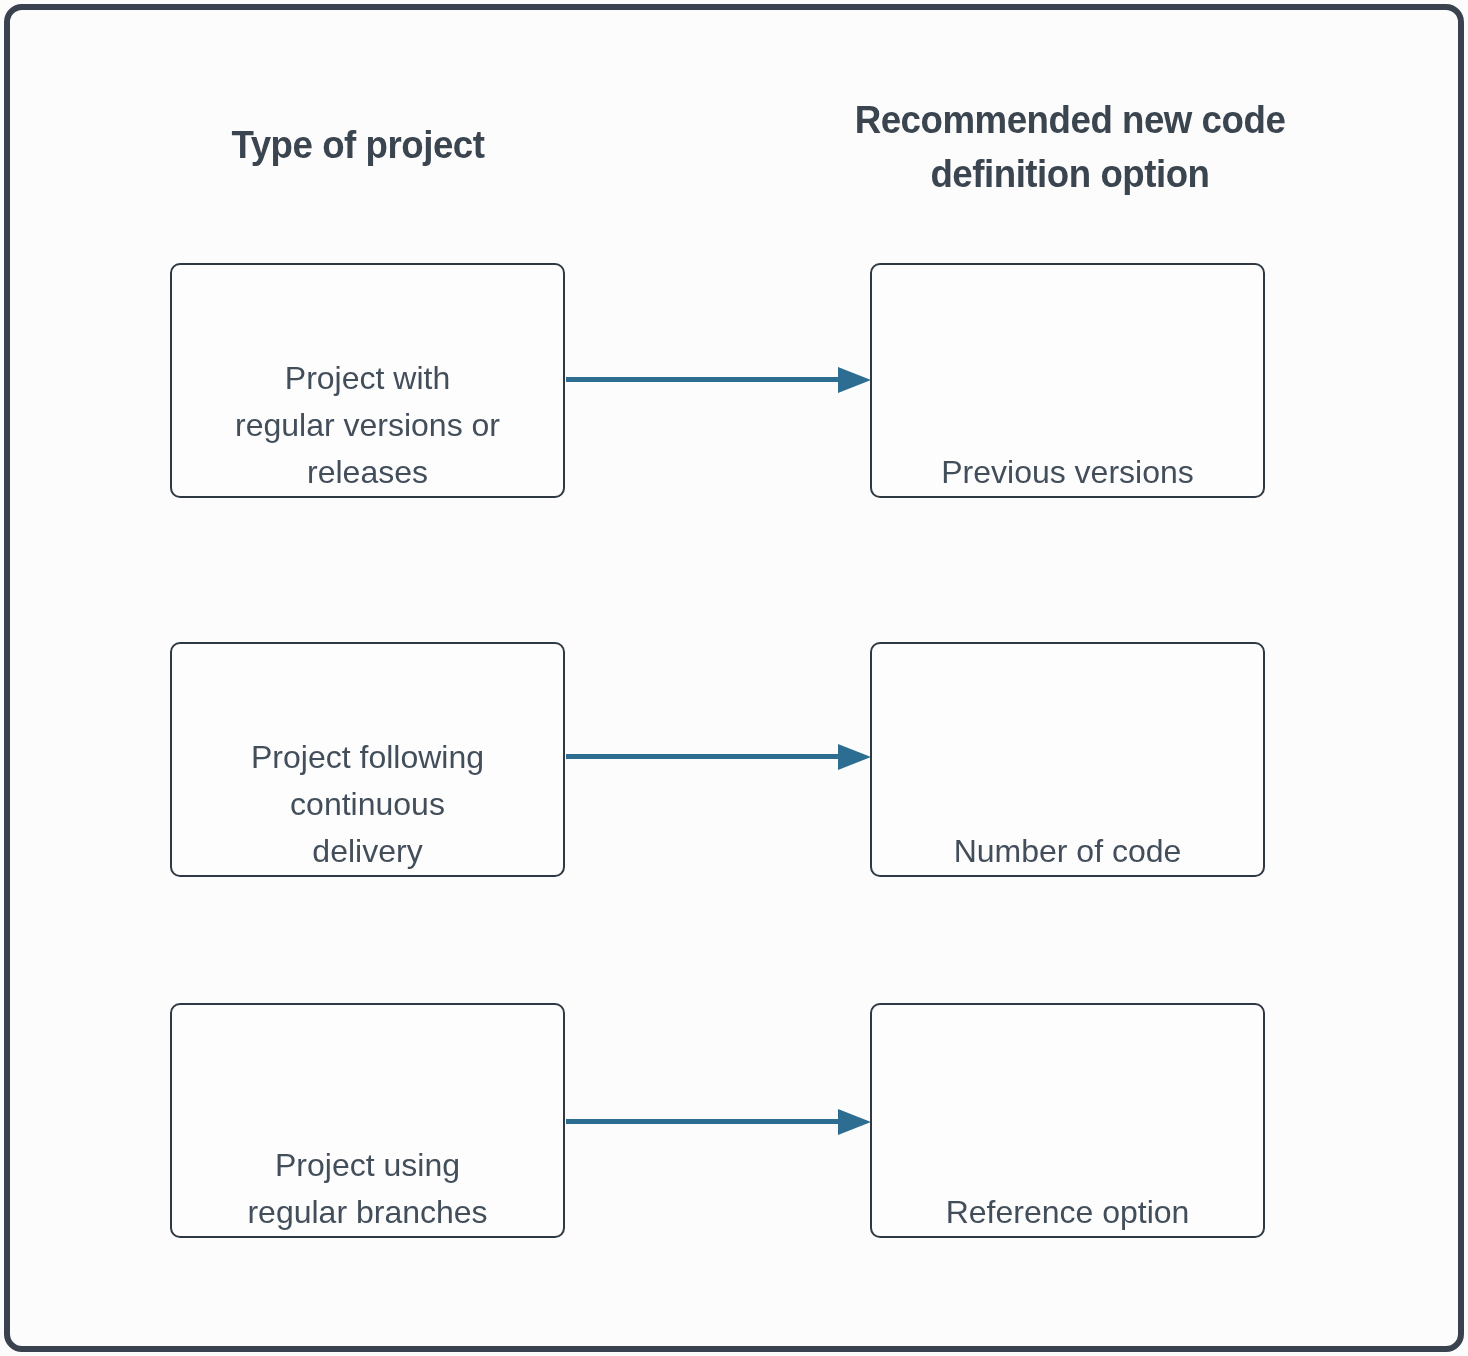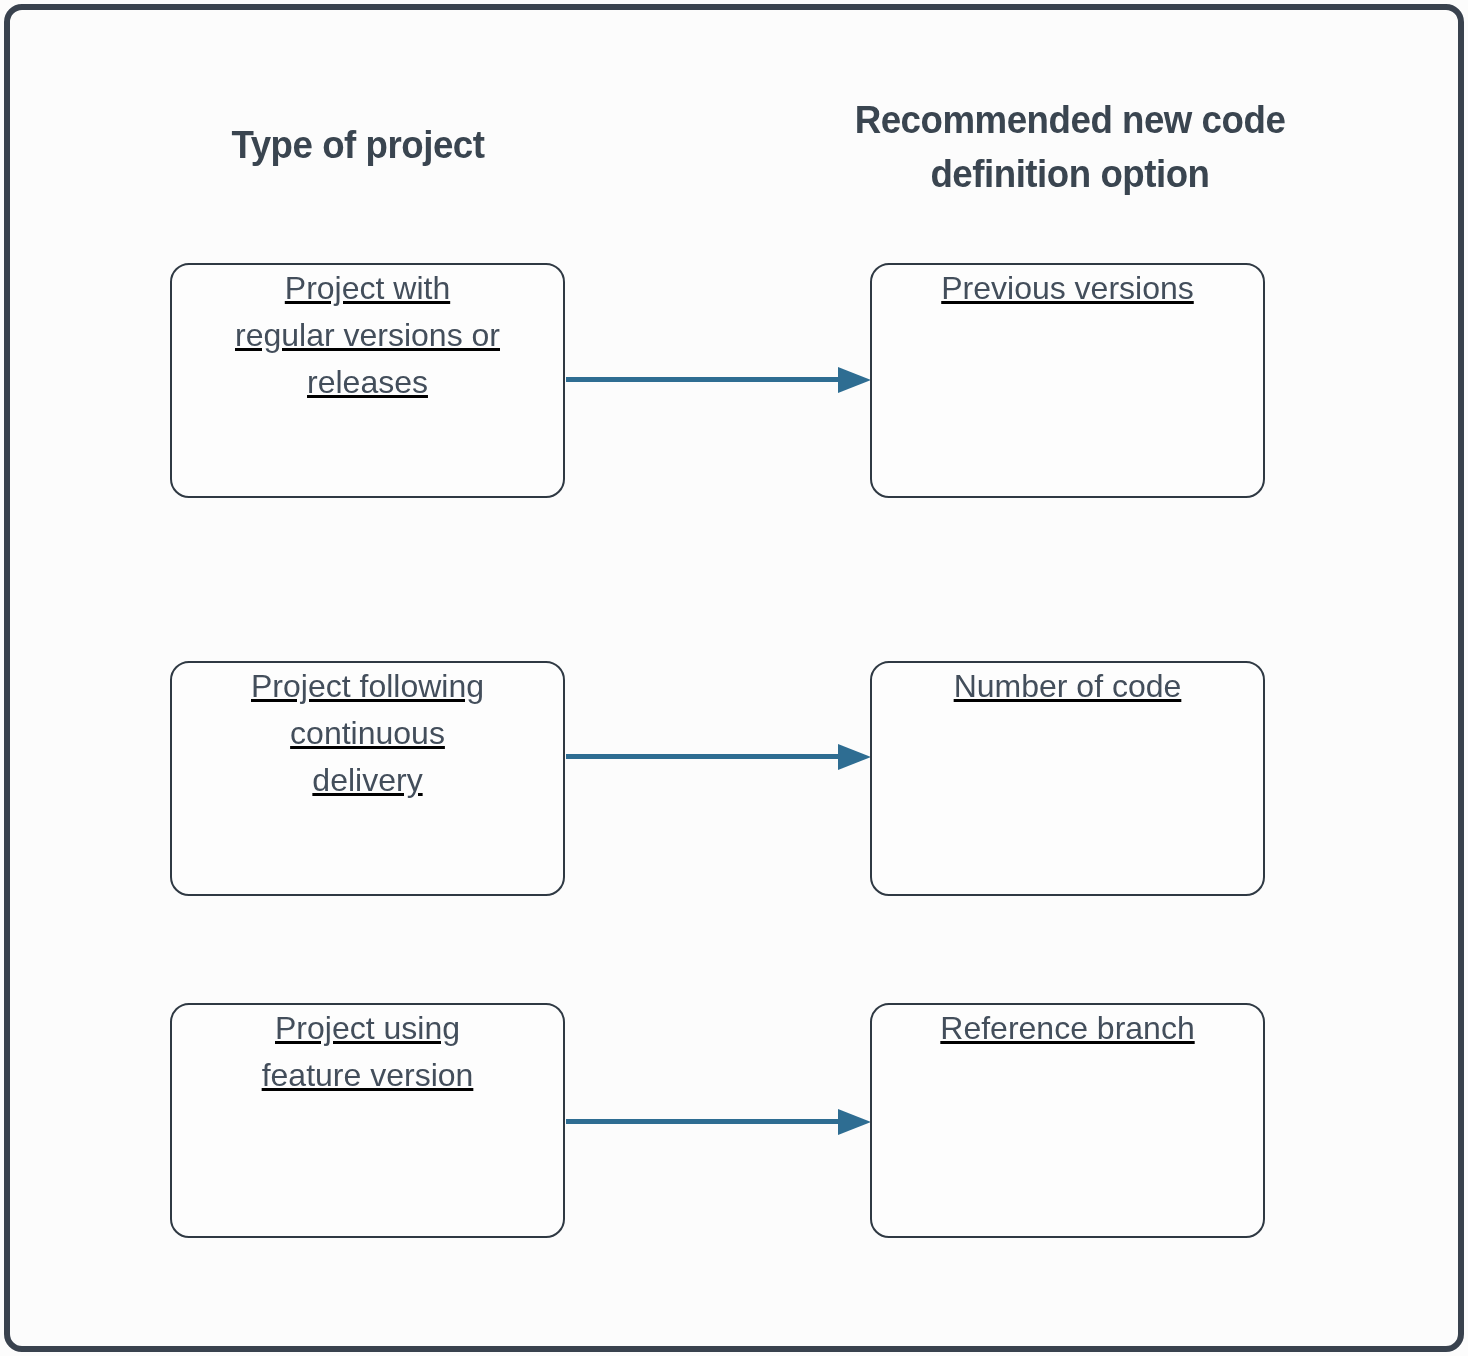--- a/index.html
+++ b/index.html
@@ -39,38 +39,37 @@
     transform: scaleX(0.94);
   }
   .header-left  { left: 158px; top: 118px; width: 400px; }
   .header-right { left: 820px; top: 93px;  width: 500px; }
 
   .box {
     position: absolute;
     width: 395px;
     height: 235px;
     border: 2px solid var(--box-border);
-    border-radius: 19px;
+    border-radius: 10px;
     background: var(--box-fill);
     display: flex;
-    align-items: flex-start;
+    align-items: flex-end;
     justify-content: center;
     text-align: center;
-    text-decoration: underline;
   }
   .box-label {
     font-size: 32px;
     line-height: 47px;
     color: var(--box-text);
     white-space: pre-line;
   }
   .box.left  { left: 170px; }
   .box.right { left: 870px; }
   .row1 { top: 263px; }
-  .row2 { top: 661px; }
+  .row2 { top: 642px; }
   .row3 { top: 1003px; }
 
   .arrow {
     position: absolute;
     left: 566px;
     width: 305px;
     height: 26px;
   }
   .arrow-1 { top: 367px; }
   .arrow-2 { top: 744px; }
@@ -125,21 +124,21 @@
 <div class="arrow arrow-2">
   <span class="shaft"></span>
   <span class="head"></span>
 </div>
 <div class="box right row2">
   <span class="box-label">Number of code</span>
 </div>
 
 <div class="box left row3">
   <span class="box-label">Project using
-feature version</span>
+regular branches</span>
 </div>
 <div class="arrow arrow-3">
   <span class="shaft"></span>
   <span class="head"></span>
 </div>
 <div class="box right row3">
-  <span class="box-label">Reference branch</span>
+  <span class="box-label">Reference option</span>
 </div>
 
 </body></html>

